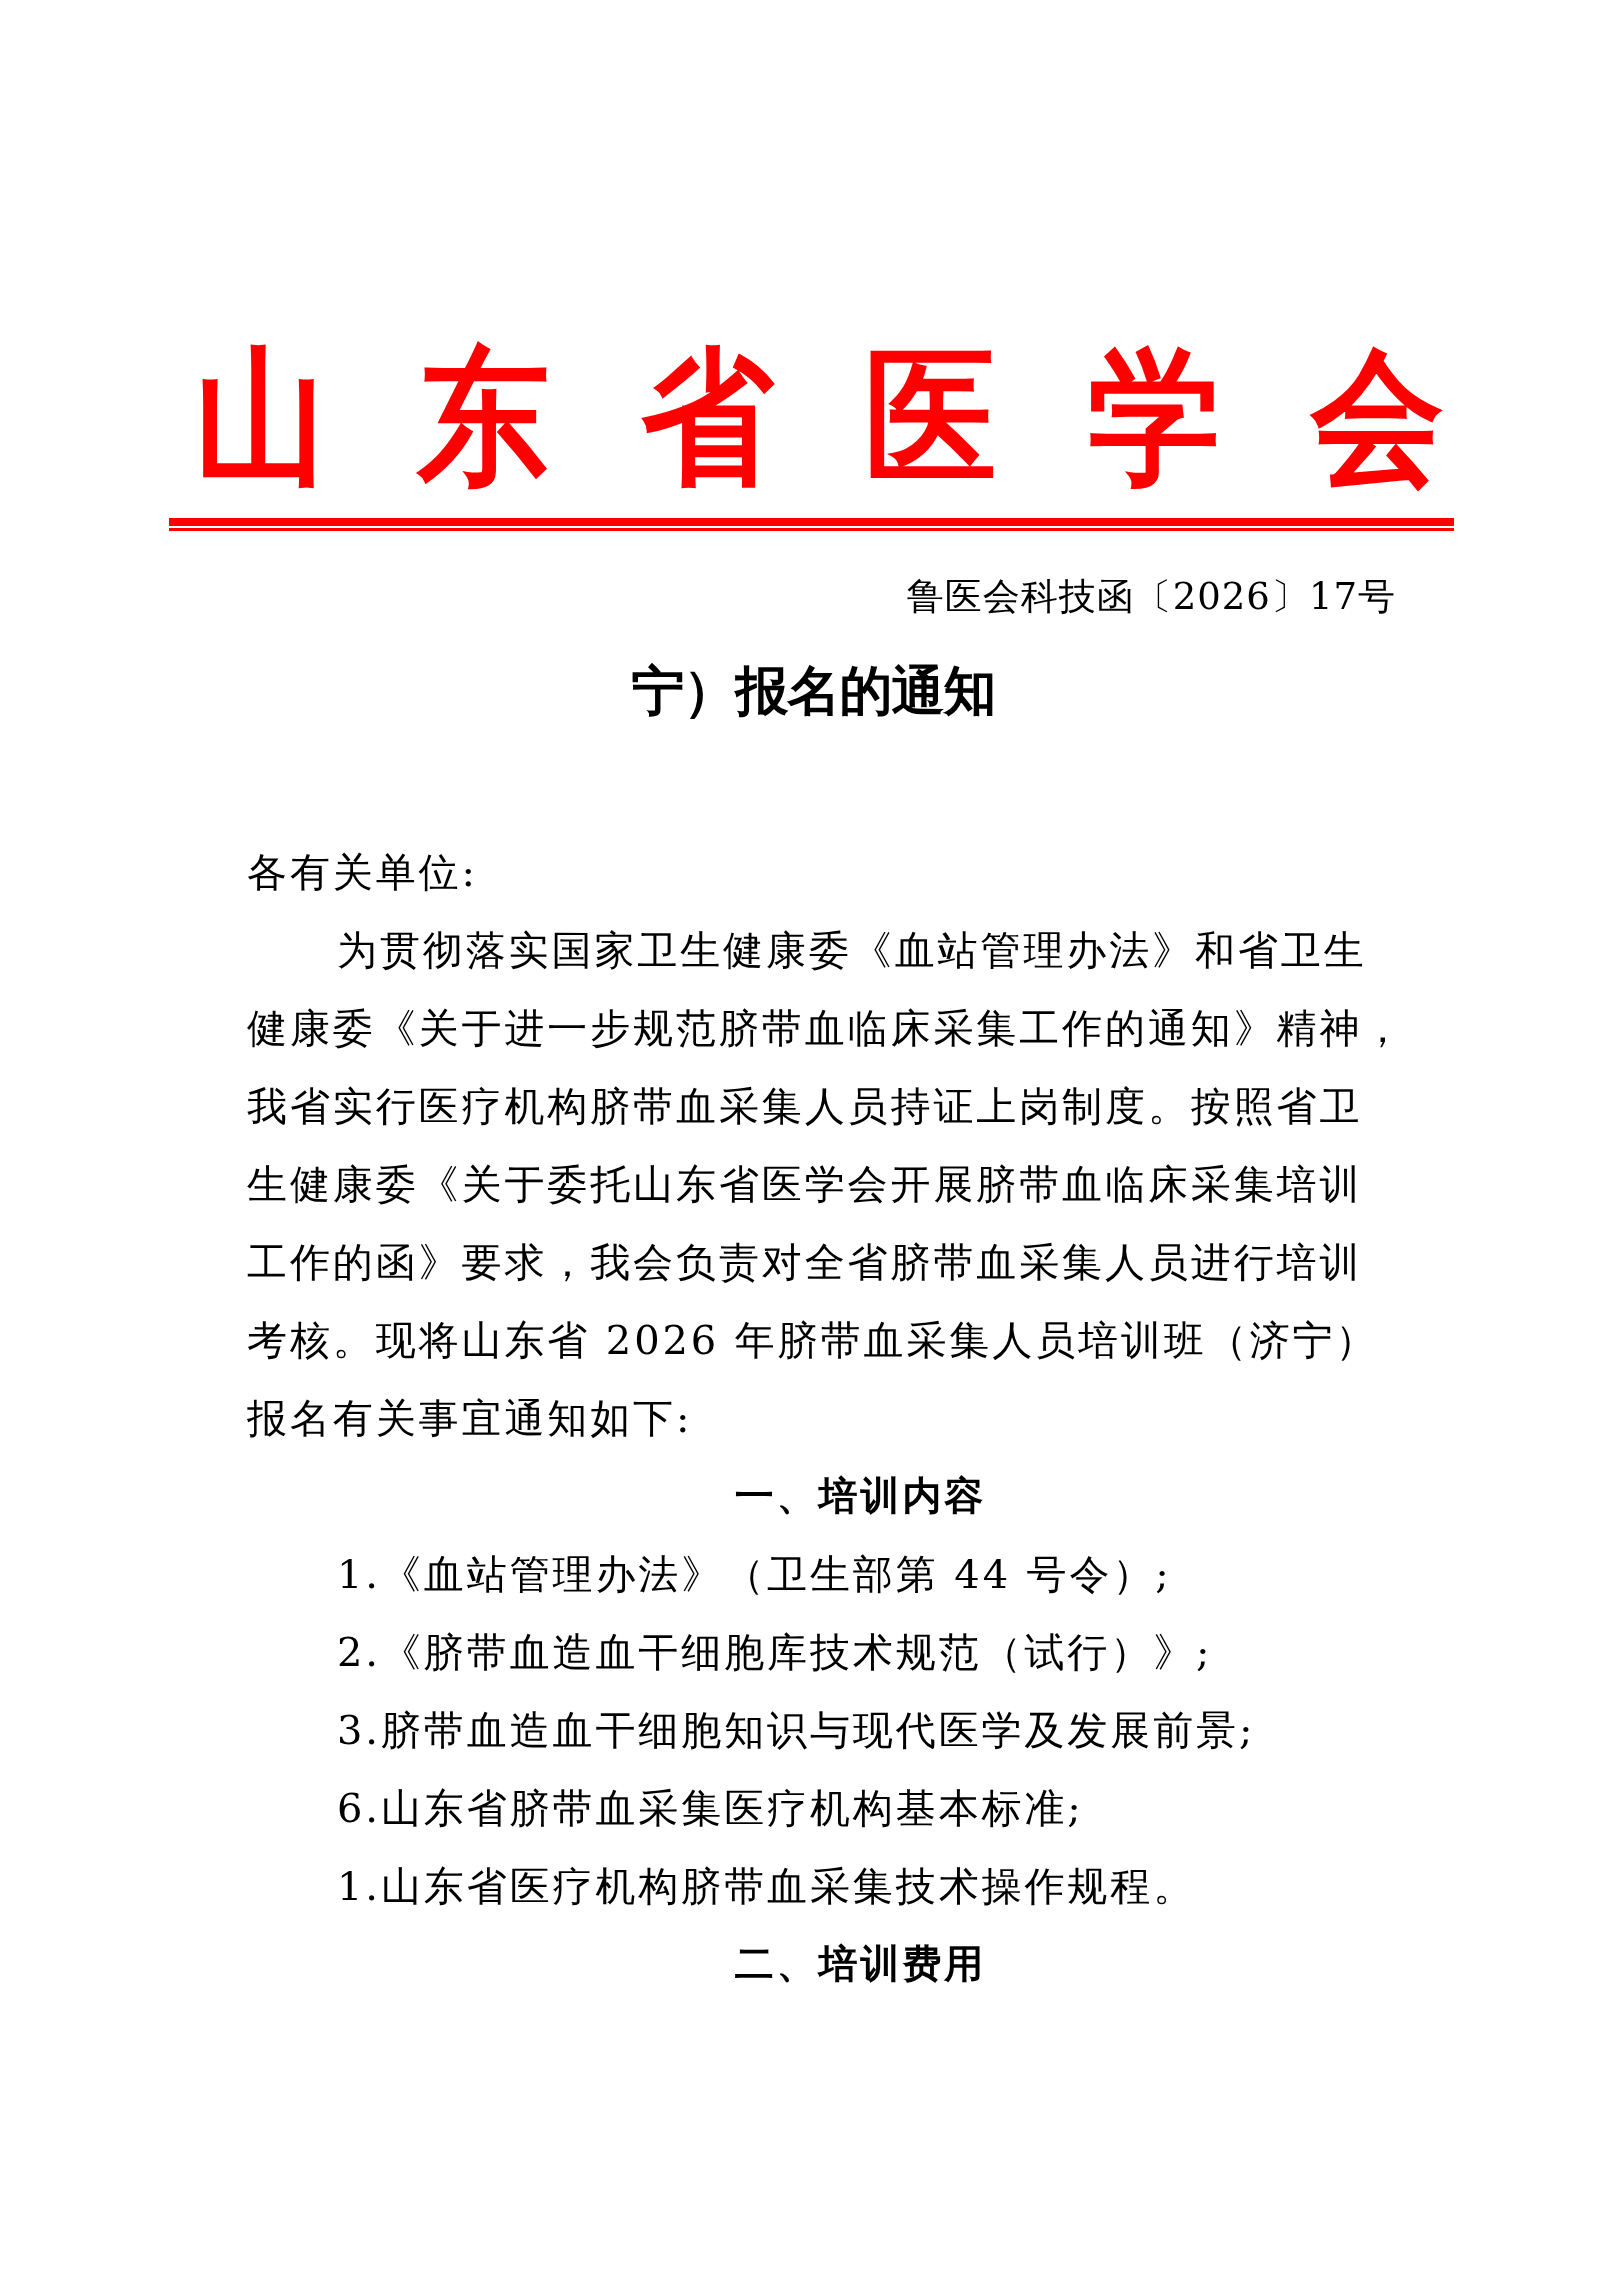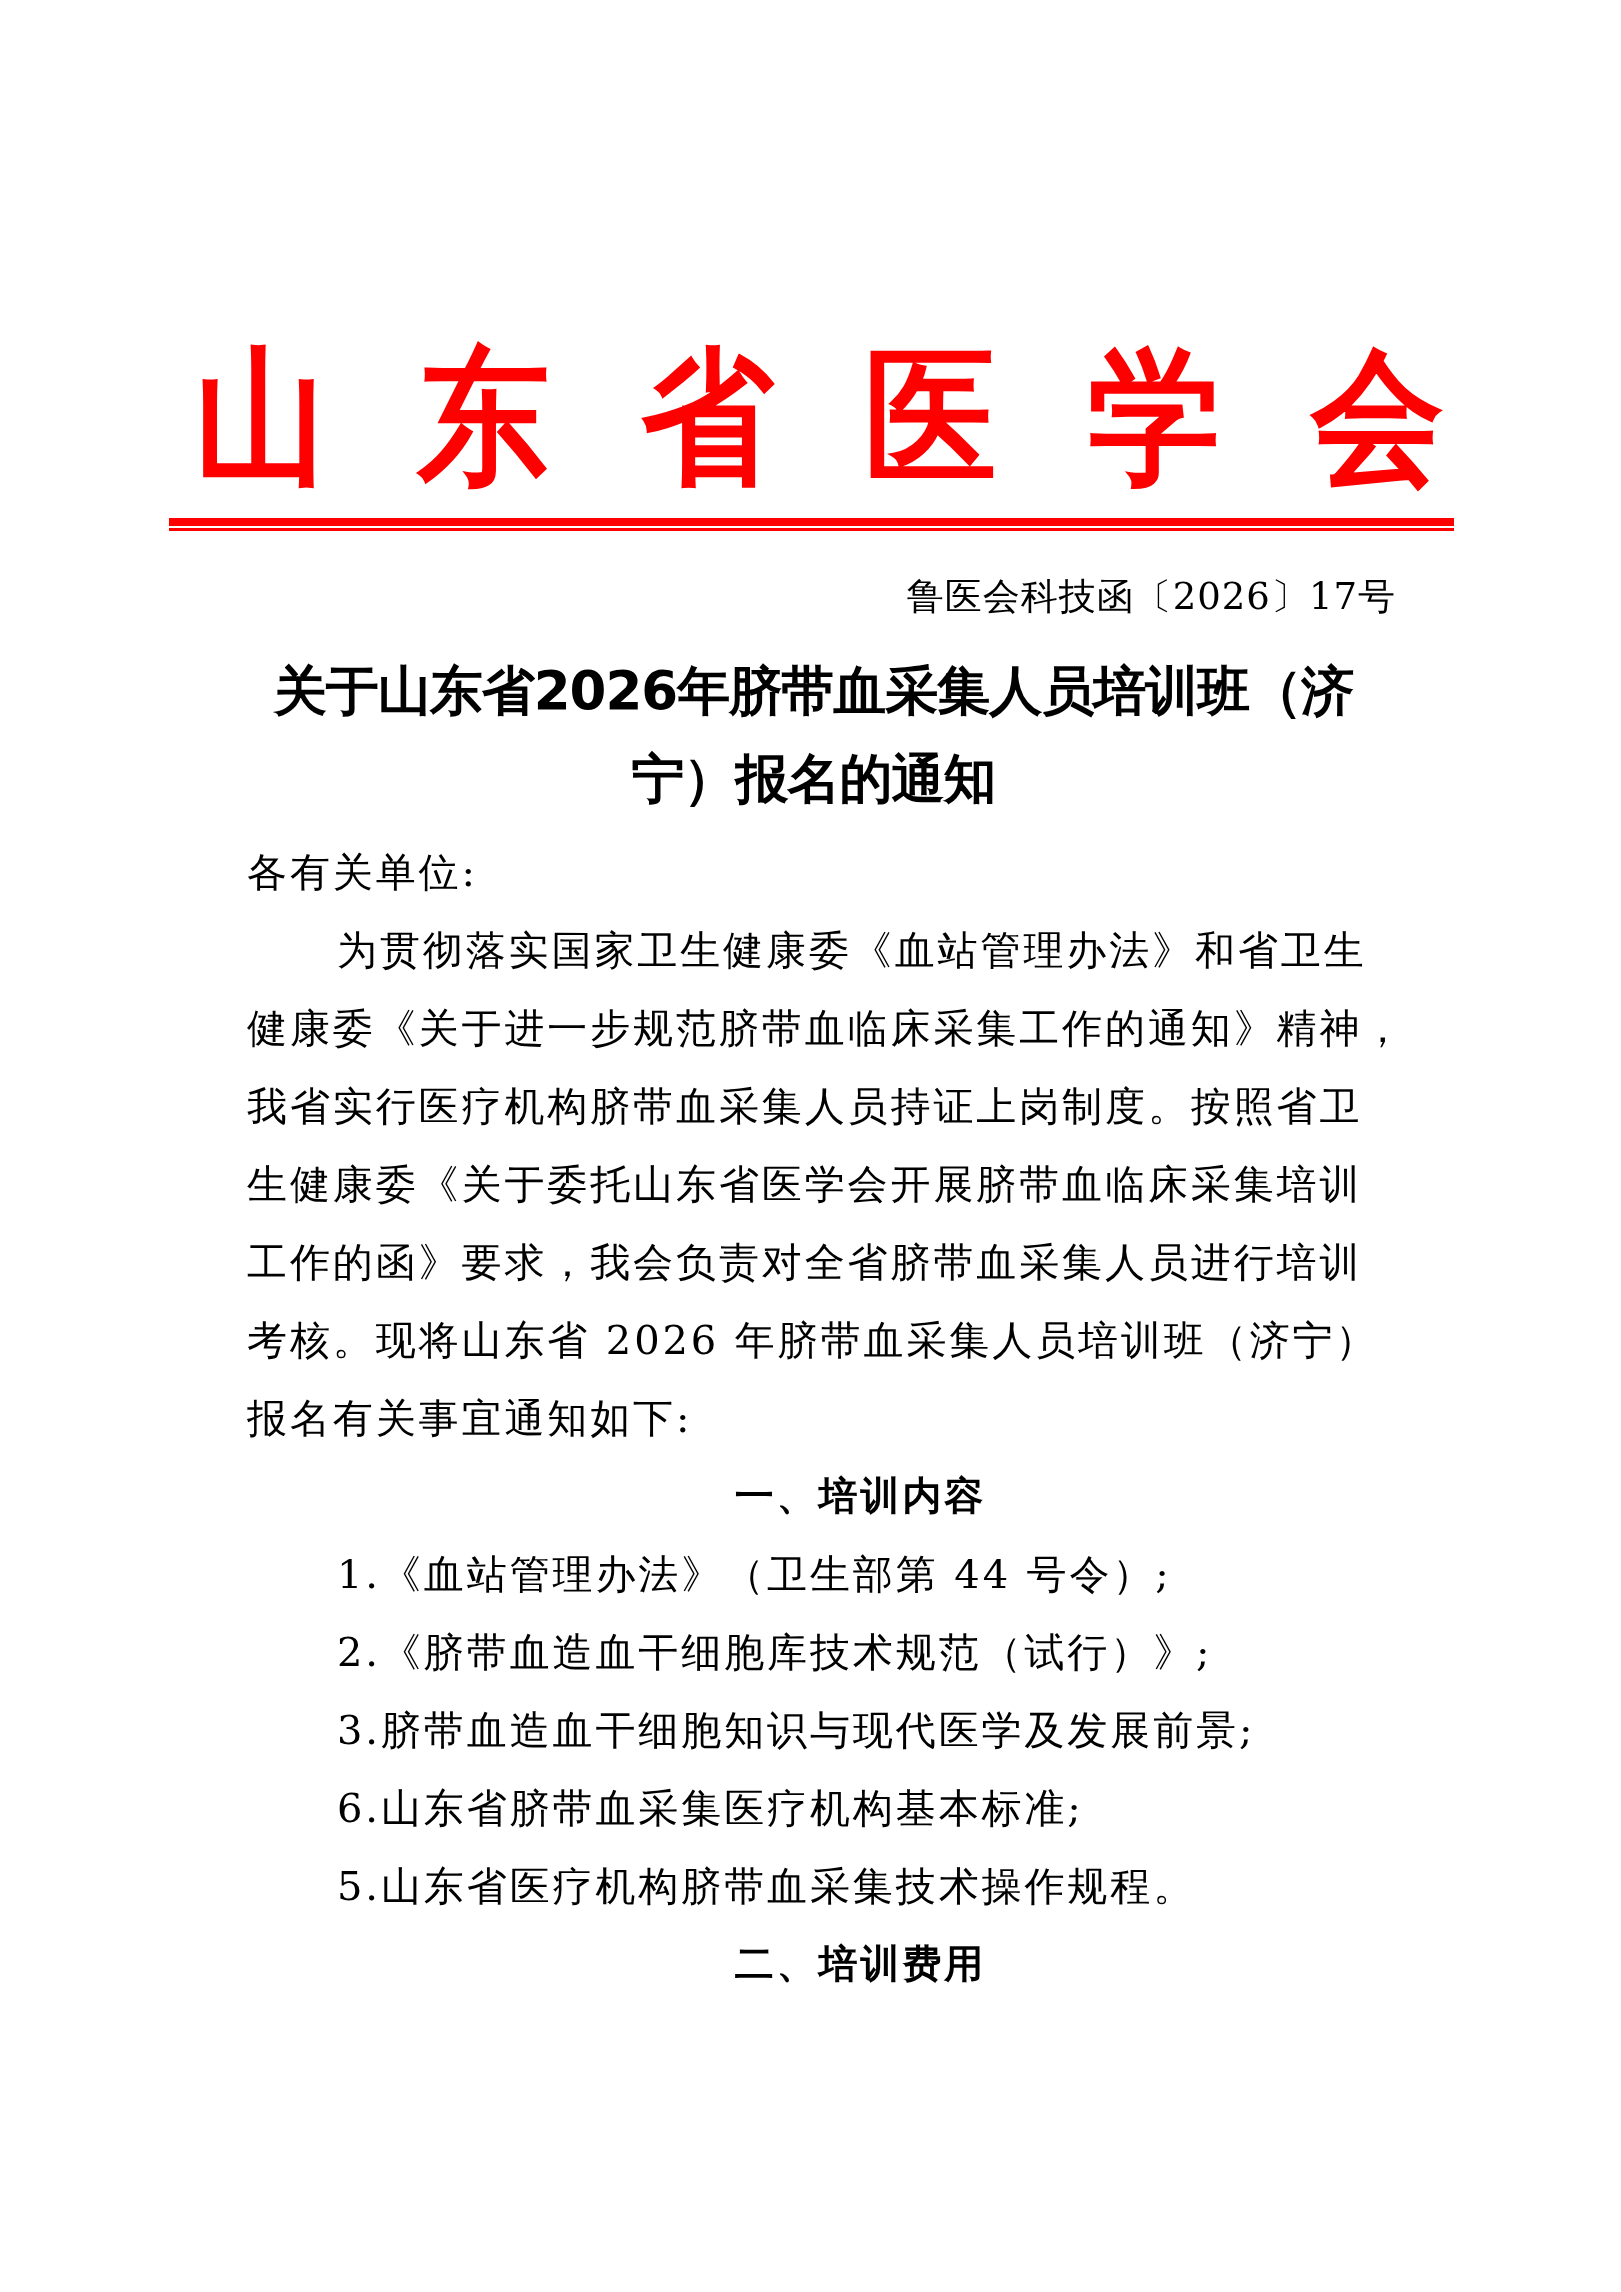--- a/index.html
+++ b/index.html
@@ -127,39 +127,38 @@
     <span class="masthead-char">学</span>
     <span class="masthead-char">会</span>
   </div>
 
   <div class="red-rule-thick"></div>
   <div class="red-rule-thin"></div>
 
   <div class="doc-number">鲁医会科技函〔2026〕17号</div>
 
   <div class="doc-title">
-    <span class="line">关于山东省2026年脐带血采集人员培训班（济</span>
     <span class="line">宁）报名的通知</span>
   </div>
 
   <div class="body-text">
     <span class="body-line">各有关单位:</span>
 
     <span class="body-line indent">为贯彻落实国家卫生健康委《血站管理办法》和省卫生</span>
     <span class="body-line">健康委《关于进一步规范脐带血临床采集工作的通知》精神，</span>
     <span class="body-line">我省实行医疗机构脐带血采集人员持证上岗制度。按照省卫</span>
     <span class="body-line">生健康委《关于委托山东省医学会开展脐带血临床采集培训</span>
     <span class="body-line">工作的函》要求，我会负责对全省脐带血采集人员进行培训</span>
     <span class="body-line">考核。现将山东省 2026 年脐带血采集人员培训班（济宁）</span>
     <span class="body-line">报名有关事宜通知如下:</span>
 
     <span class="section-heading">一、培训内容</span>
     <span class="list-item">1.《血站管理办法》（卫生部第 44 号令）;</span>
     <span class="list-item">2.《脐带血造血干细胞库技术规范（试行）》;</span>
     <span class="list-item">3.脐带血造血干细胞知识与现代医学及发展前景;</span>
     <span class="list-item">6.山东省脐带血采集医疗机构基本标准;</span>
-    <span class="list-item">5.山东省医疗机构脐带血采集技术操作规程。</span>
+    <span class="list-item">1.山东省医疗机构脐带血采集技术操作规程。</span>
 
     <span class="section-heading">二、培训费用</span>
   </div>
 
 </div>
 
 
 </body></html>

